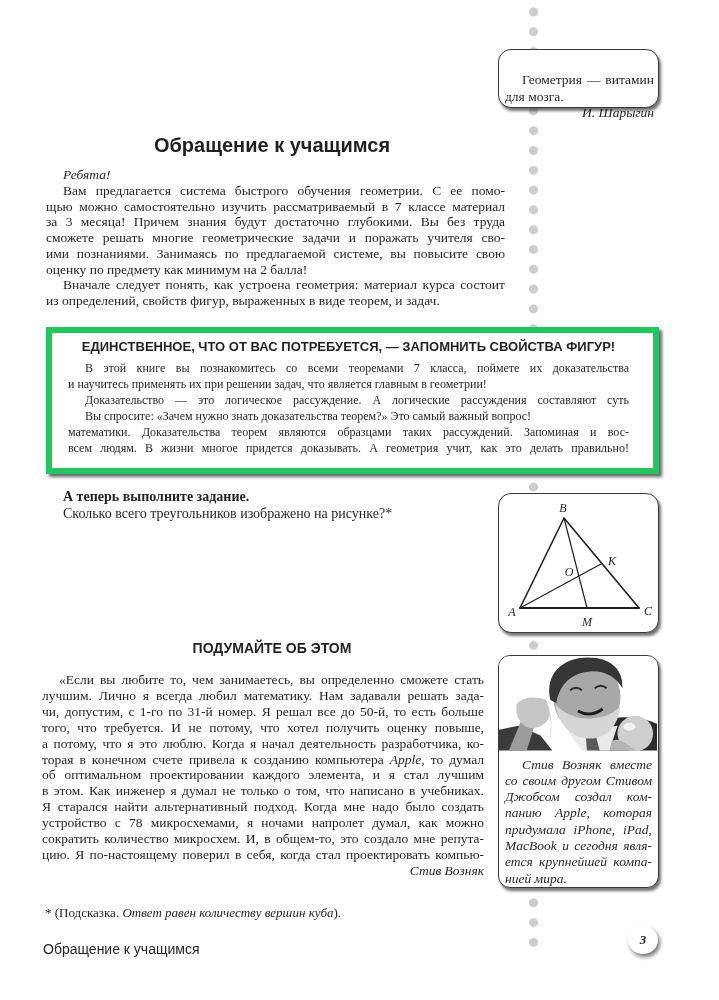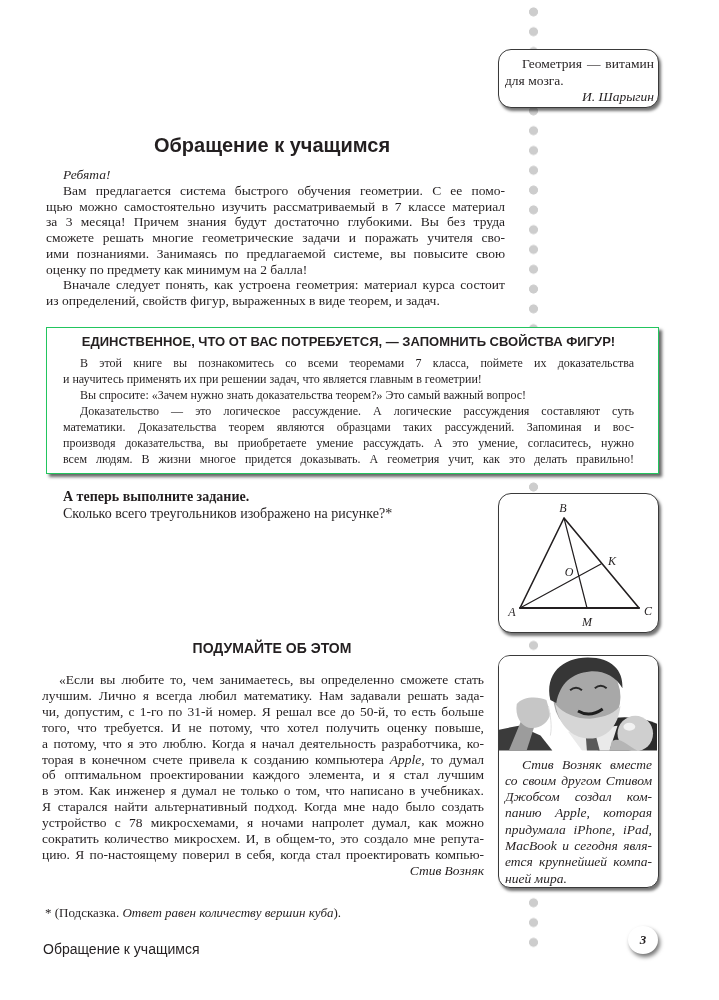--- a/index.html
+++ b/index.html
@@ -15,30 +15,30 @@
   .ln { white-space: nowrap; text-align: justify; text-align-last: justify; }
   .ln.last { text-align-last: left; text-align: left; }
   .ind { text-indent: 17px; }
   .it { font-style: italic; text-align: center; }
 
   .rbox { box-sizing: border-box; background: #fff; border: 1.5px solid #3a3a3a;
           border-radius: 13px; box-shadow: 2px 3px 3px rgba(0,0,0,0.55); z-index: 2; }
 
   
   .epigraph { left: 498px; top: 49px; width: 161px; height: 59px;
-              padding: 6px 4px 0 6px; font-size: 13.5px; line-height: 16.5px; }
+              padding: 22px 4px 0 6px; font-size: 13.5px; line-height: 16.5px; }
   .epigraph .author { text-align: right; font-style: italic; }
 
   .page-title { left: 40px; top: 133px; width: 464px; text-align: center;
                 font-weight: bold; font-size: 20px; line-height: 24px; z-index: 1; }
 
   .intro { left: 46px; top: 167px; width: 459px; font-size: 13.5px; line-height: 15.75px; z-index: 1; }
 
   .hbox { left: 46px; top: 327px; width: 613px; height: 147px; box-sizing: border-box;
-          background: #fff; border: 1px solid #22c55e; box-shadow: 3px 3px 3px rgba(0,0,0,0.6);
+          background: #fff; border: 6px solid #22c55e; box-shadow: 3px 3px 3px rgba(0,0,0,0.6);
           padding: 5px 24px 0 16px; z-index: 2; }
   .hbox .heading { text-align: center; font-weight: bold; font-size: 13px; line-height: 18px; white-space: nowrap; }
   .hbox .body { margin-top: 4px; font-size: 12px; line-height: 16px; }
 
   .task { left: 46px; top: 488px; width: 440px; font-size: 14px; line-height: 17px; z-index: 1; }
   .task .title { font-weight: bold; text-indent: 17px; }
   .task .q { text-indent: 17px; }
 
   .tribox { left: 498px; top: 493px; width: 161px; height: 140px; overflow: hidden; }
   .tribox svg { position: absolute; left: -1.5px; top: -1.5px; }
@@ -84,24 +84,23 @@
   <div class="ln last">оценку по предмету как минимум на 2 балла!</div>
   <div class="ln ind">Вначале следует понять, как устроена геометрия: материал курса состоит</div>
   <div class="ln last">из определений, свойств фигур, выраженных в виде теорем, и задач.</div>
 </div>
 
 <div class="abs hbox">
   <div class="heading sans">ЕДИНСТВЕННОЕ, ЧТО ОТ ВАС ПОТРЕБУЕТСЯ, — ЗАПОМНИТЬ СВОЙСТВА ФИГУР!</div>
   <div class="body">
     <div class="ln ind">В этой книге вы познакомитесь со всеми теоремами 7 класса, поймете их доказательства</div>
     <div class="ln last">и научитесь применять их при решении задач, что является главным в геометрии!</div>
+    <div class="ln ind">Доказательство — это логическое рассуждение. А логические рассуждения составляют суть</div>
     <div class="ln last ind">Вы спросите: «Зачем нужно знать доказательства теорем?» Это самый важный вопрос!</div>
-    <div class="ln ind">Доказательство — это логическое рассуждение. А логические рассуждения составляют суть</div>
     <div class="ln">математики. Доказательства теорем являются образцами таких рассуждений. Запоминая и вос-</div>
-    <div class="ln">производя доказательства, вы приобретаете умение рассуждать. А это умение, согласитесь, нужно</div>
     <div class="ln">всем людям. В жизни многое придется доказывать. А геометрия учит, как это делать правильно!</div>
   </div>
 </div>
 
 <div class="abs task">
   <div class="title">А теперь выполните задание.</div>
   <div class="q">Сколько всего треугольников изображено на рисунке?*</div>
 </div>
 
 <div class="abs rbox tribox">

